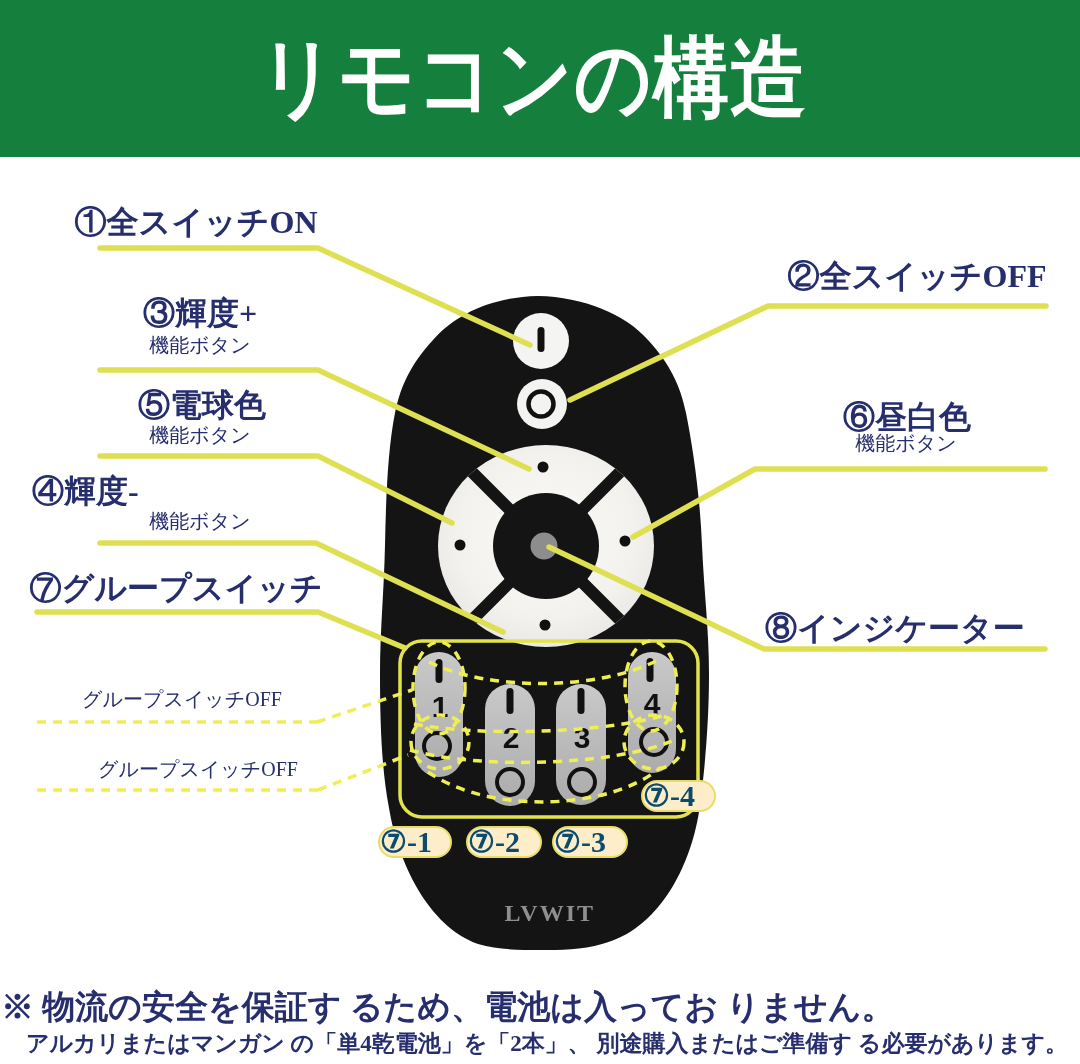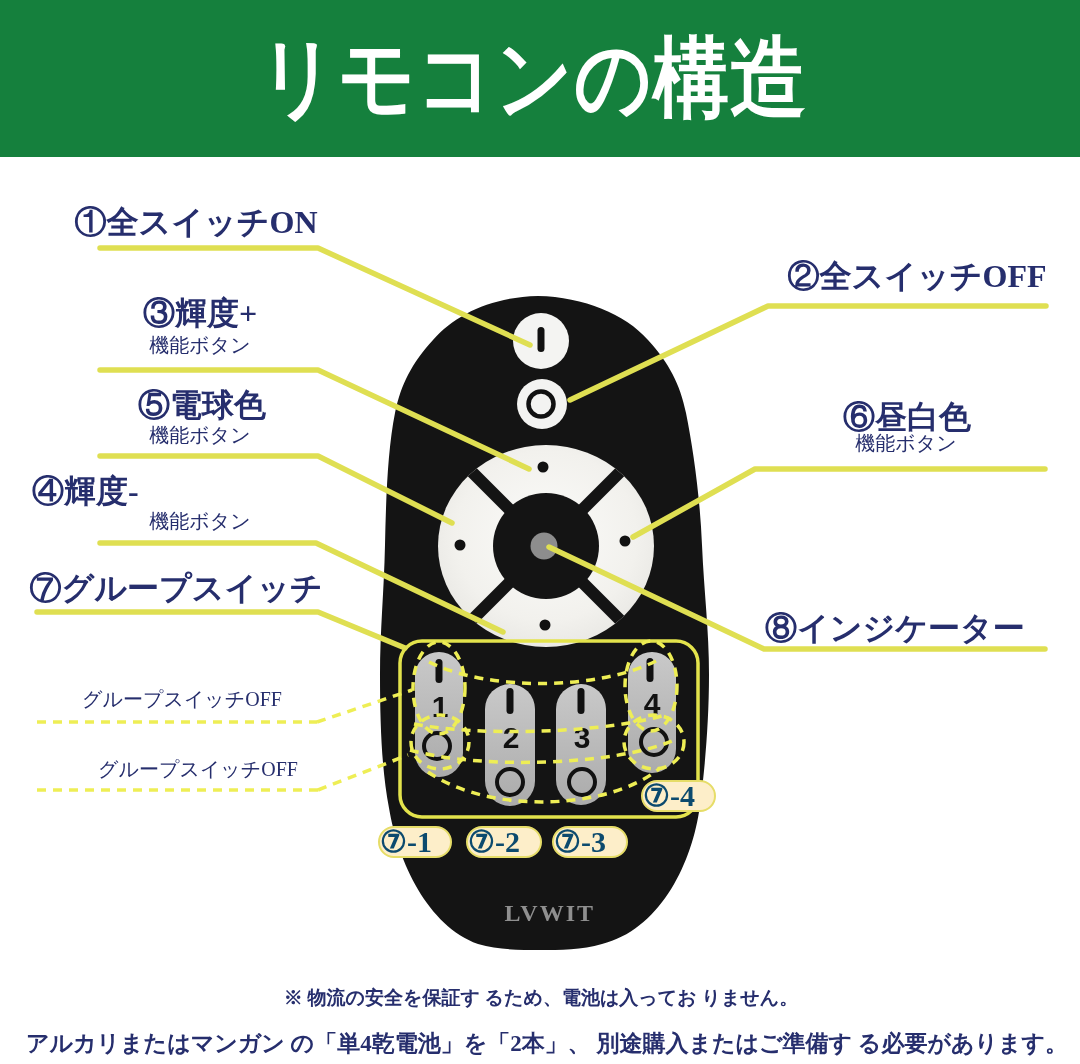--- a/index.html
+++ b/index.html
@@ -11,22 +11,22 @@
   transform:scaleY(1.16);transform-origin:top center;}
 svg{position:absolute;left:0;top:0;}
 .lbl{position:absolute;color:#262e6d;font-weight:700;line-height:1.0;white-space:nowrap;}
 .big{font-size:32px;}
 .mid{font-size:32px;}
 .sub{font-size:20px;font-weight:400;}
 .badge{position:absolute;height:28px;background:#fdeec9;border:2px solid #e6dd68;
   border-radius:16px;color:#0c4a6e;font-size:30px;font-weight:700;text-align:left;line-height:27px;}
 #lvwit{position:absolute;left:495px;top:900px;width:100px;text-align:right;color:#8a8a8a;
   font-size:24px;font-weight:700;letter-spacing:2px;color:#8f8f8f;}
-#b1{position:absolute;left:1px;top:985px;width:1080px;text-align:center;color:#262e6d;
-  font-size:19px;font-weight:700;}
+#b1{position:absolute;left:1px;top:985px;width:1080px;text-align:left;color:#262e6d;
+  font-size:33px;font-weight:700;}
 #b2{position:absolute;left:7px;top:1028px;width:1080px;text-align:center;color:#262e6d;
   font-size:23px;font-weight:700;white-space:nowrap;}
 </style>
 </head>
 <body>
 <div id="hdr">
     <div class="t">リモコンの構造</div>
   </div>
 
 <svg width="1080" height="1064" viewBox="0 0 1080 1064">

